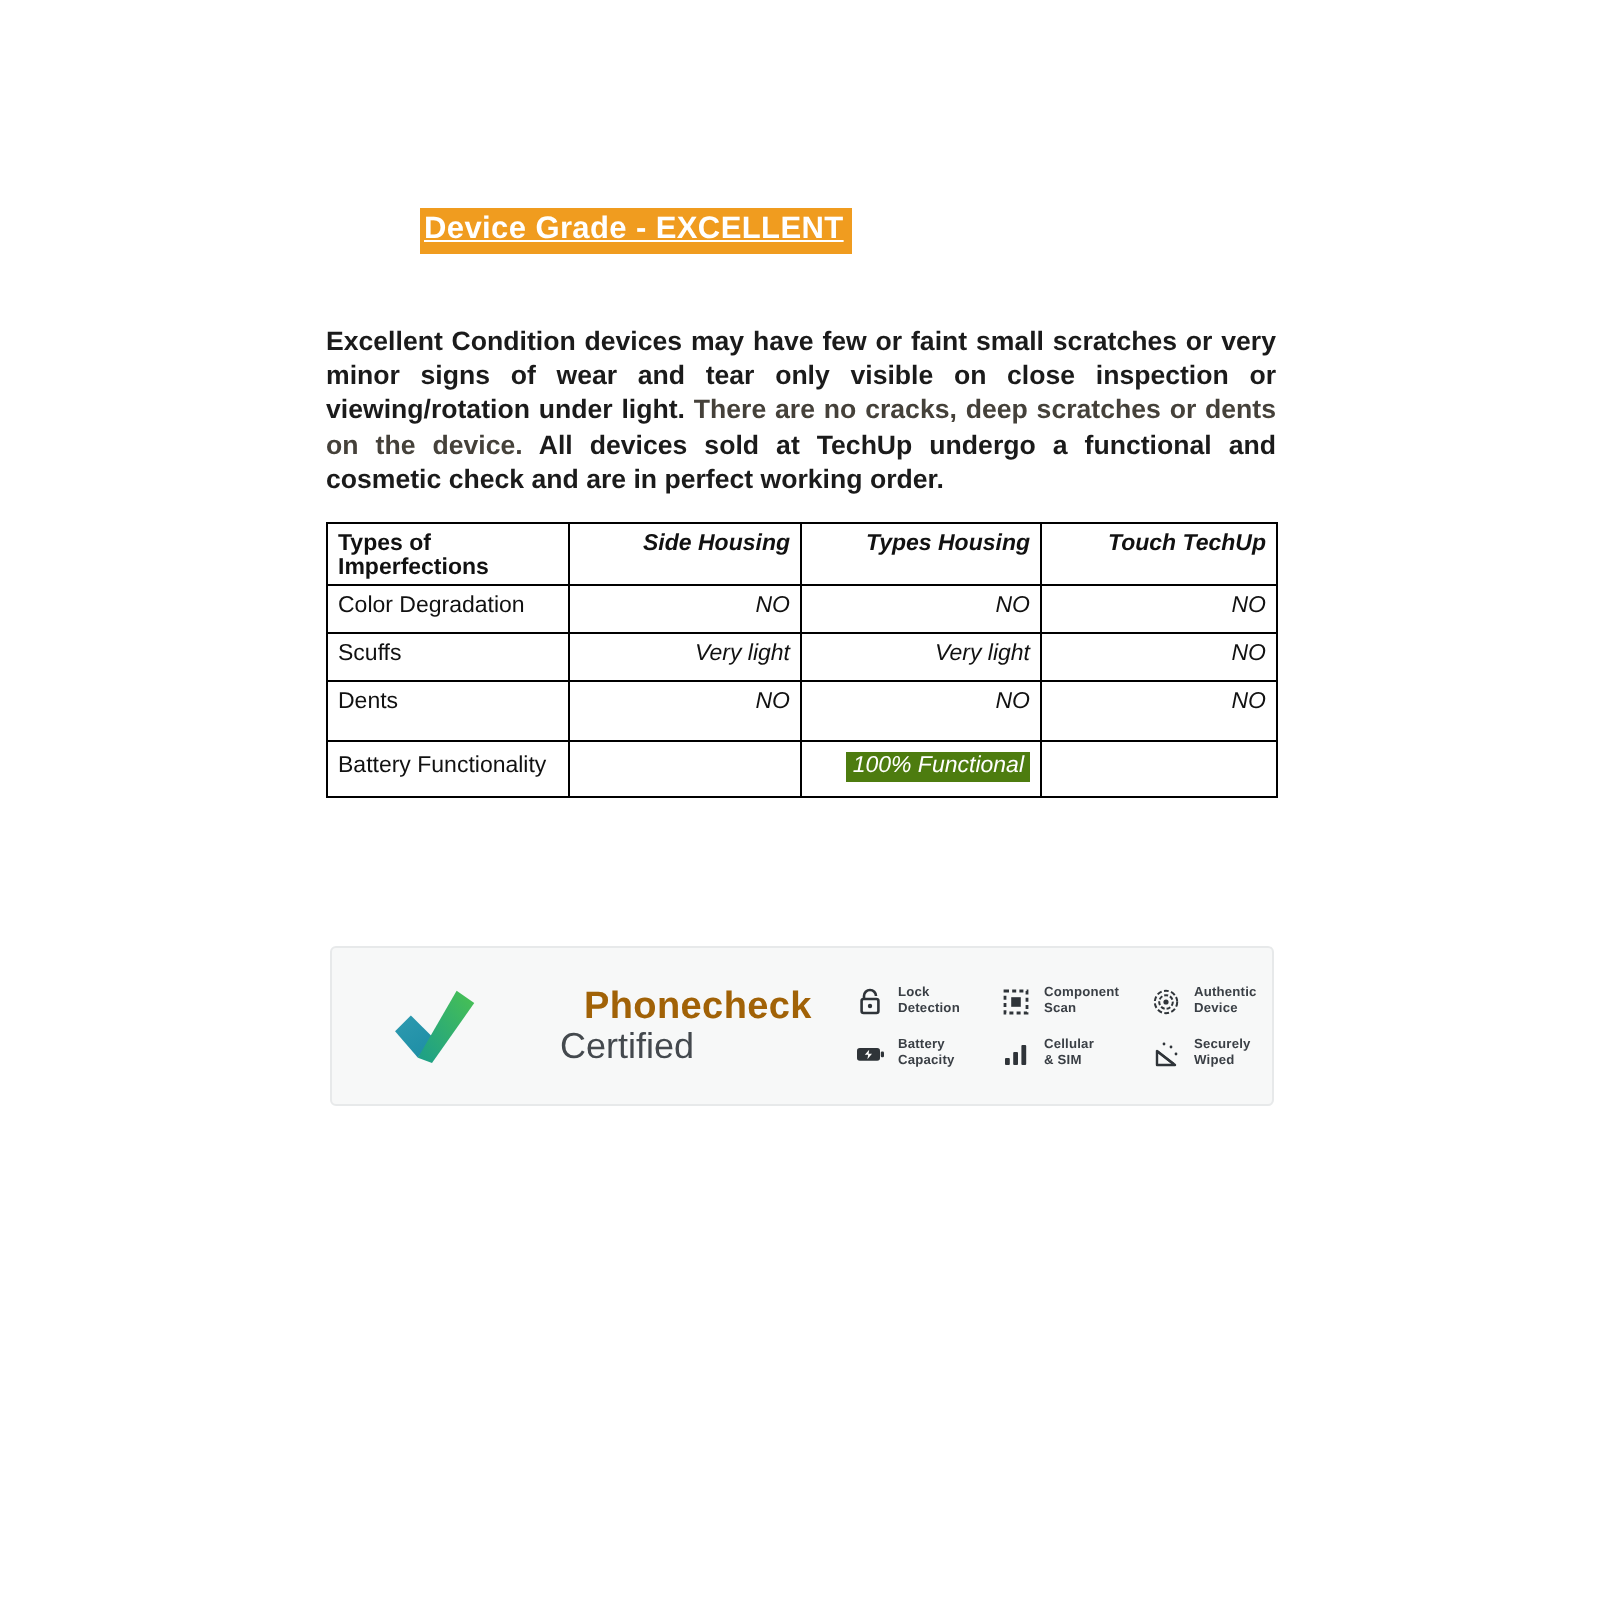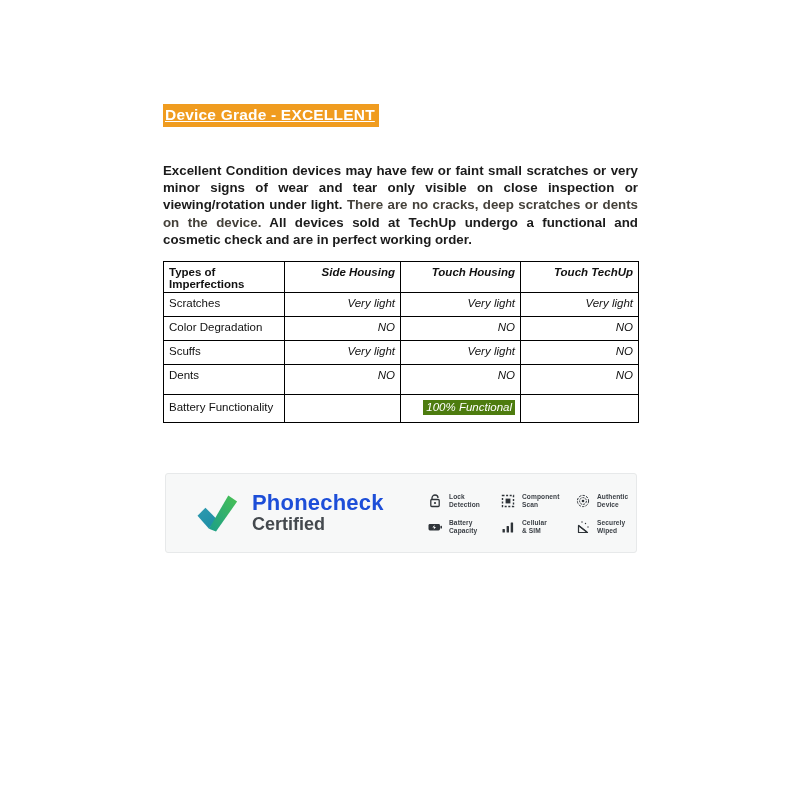--- a/index.html
+++ b/index.html
@@ -11,20 +11,21 @@
   .title-wrap { margin-bottom:16px; }
   .title-highlight {
     display:inline-block;
     background:#F09C1F;
     color:#ffffff;
     font-size:15.5px;
     font-weight:bold;
     text-decoration:underline;
     padding:2px 4px 3px 2px;
     letter-spacing:0.2px;
+    margin-left:47px;
   }
 
   
   .para {
     font-size:13.3px;
     font-weight:bold;
     line-height:17.2px;
     color:#1b1b1b;
     text-align:justify;
     margin-bottom:13px;
@@ -66,22 +67,22 @@
     position:absolute; left:165px; top:473px;
     width:472px; height:80px;
     background:#f7f8f8;
     border:1px solid #e7e9ea;
     border-radius:3px;
     display:flex; align-items:center;
   }
   .cert-logo { display:flex; align-items:center; margin-left:28px; }
   .cert-check { width:44px; height:44px; }
   .cert-text { margin-left:14px; line-height:1.04; }
-  .cert-brand { font-size:22px; font-weight:bold; color:#1d4ed8; letter-spacing:0.2px; }
-  .cert-sub   { font-size:18px; font-weight:bold; color:#44494e; }
+  .cert-brand { font-size:19px; font-weight:bold; color:#a16207; letter-spacing:0.2px;margin-left:40px; }
+  .cert-sub   { font-size:18px; font-weight:normal; color:#44494e;margin-left:28px; }
 
   .features {
     position:absolute; left:262px; top:14px;
     display:grid;
     grid-template-columns:72px 74px 72px;
     grid-auto-rows:26px;
     column-gap:1px; row-gap:0px;
   }
   .feature { display:flex; align-items:center; }
   .f-icon { width:14px; height:14px; flex:0 0 14px; display:flex; align-items:center; justify-content:center; }
@@ -106,28 +107,22 @@
     <colgroup>
         <col class="c1">
         <col class="c2">
         <col class="c3">
         <col class="c4">
       </colgroup>
     <tbody>
         <tr class="hdr">
       <td>Types of Imperfections</td>
       <td class="center">Side Housing</td>
-      <td class="center">Touch Housing</td>
+      <td class="center">Types Housing</td>
       <td class="center">Touch TechUp</td>
-    </tr>
-    <tr class="r-std">
-      <td>Scratches</td>
-      <td class="val">Very light</td>
-      <td class="val">Very light</td>
-      <td class="val">Very light</td>
     </tr>
     <tr class="r-std">
       <td>Color Degradation</td>
       <td class="val">NO</td>
       <td class="val">NO</td>
       <td class="val">NO</td>
     </tr>
     <tr class="r-std">
       <td>Scuffs</td>
       <td class="val">Very light</td>

